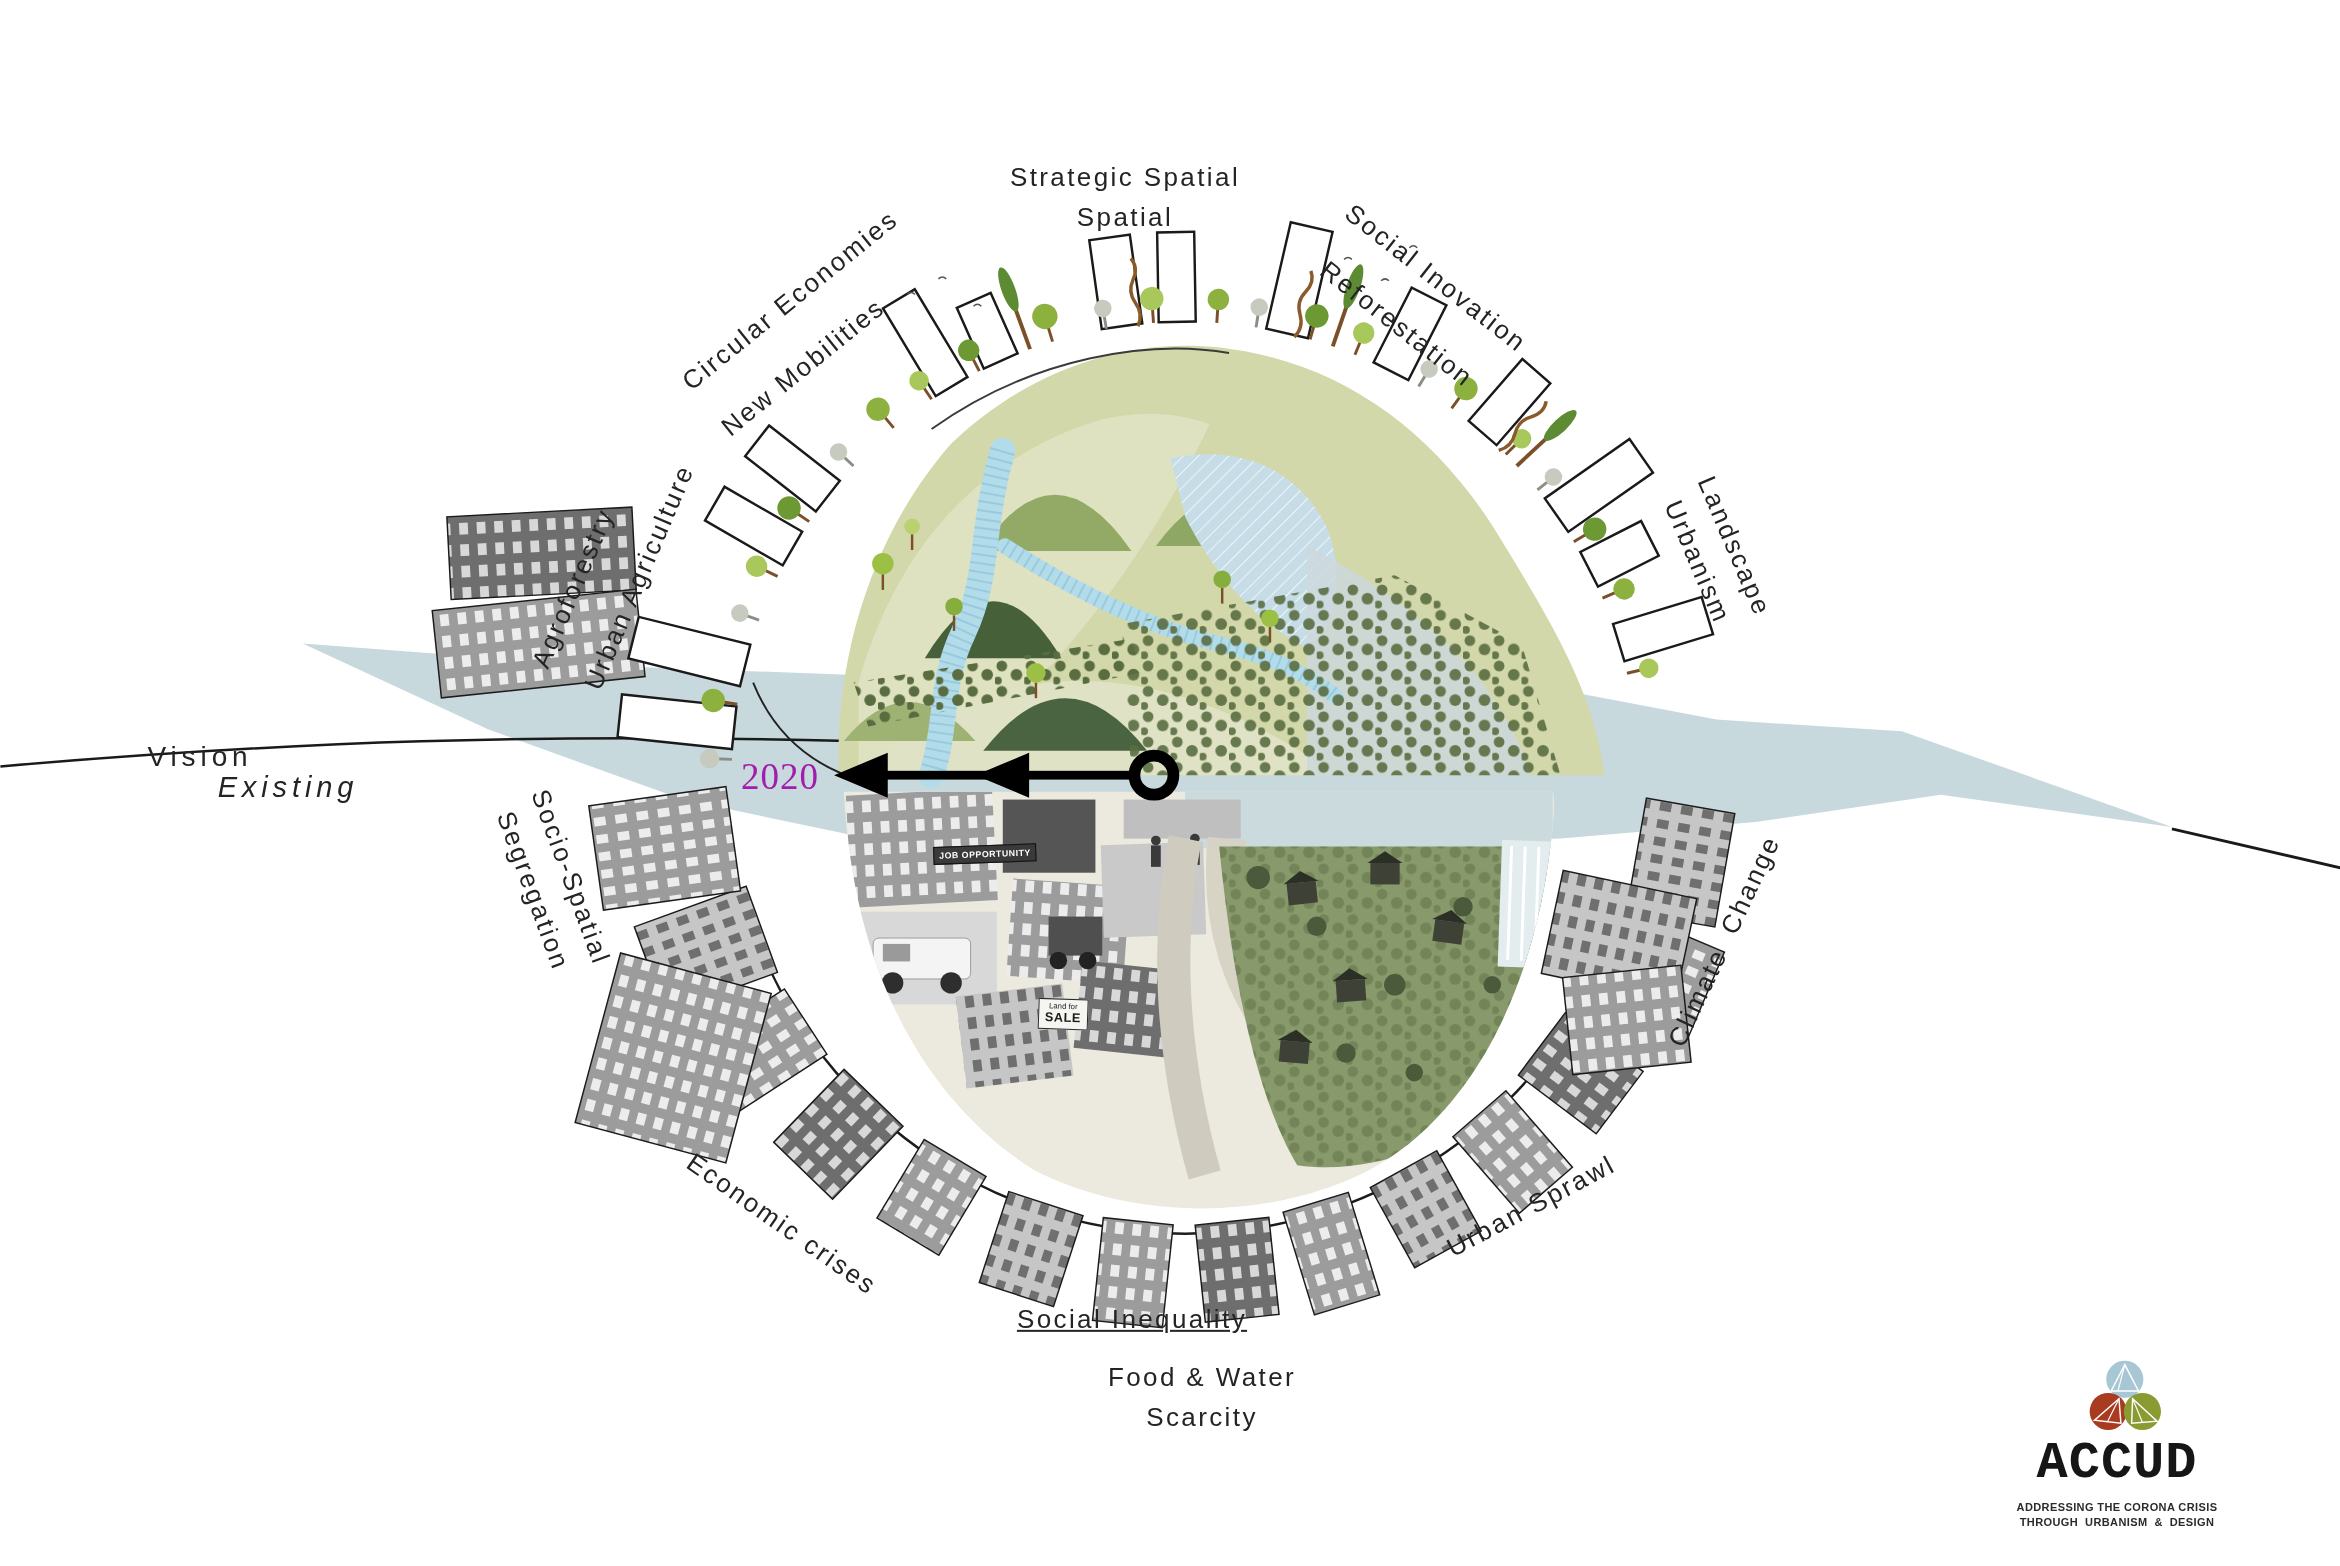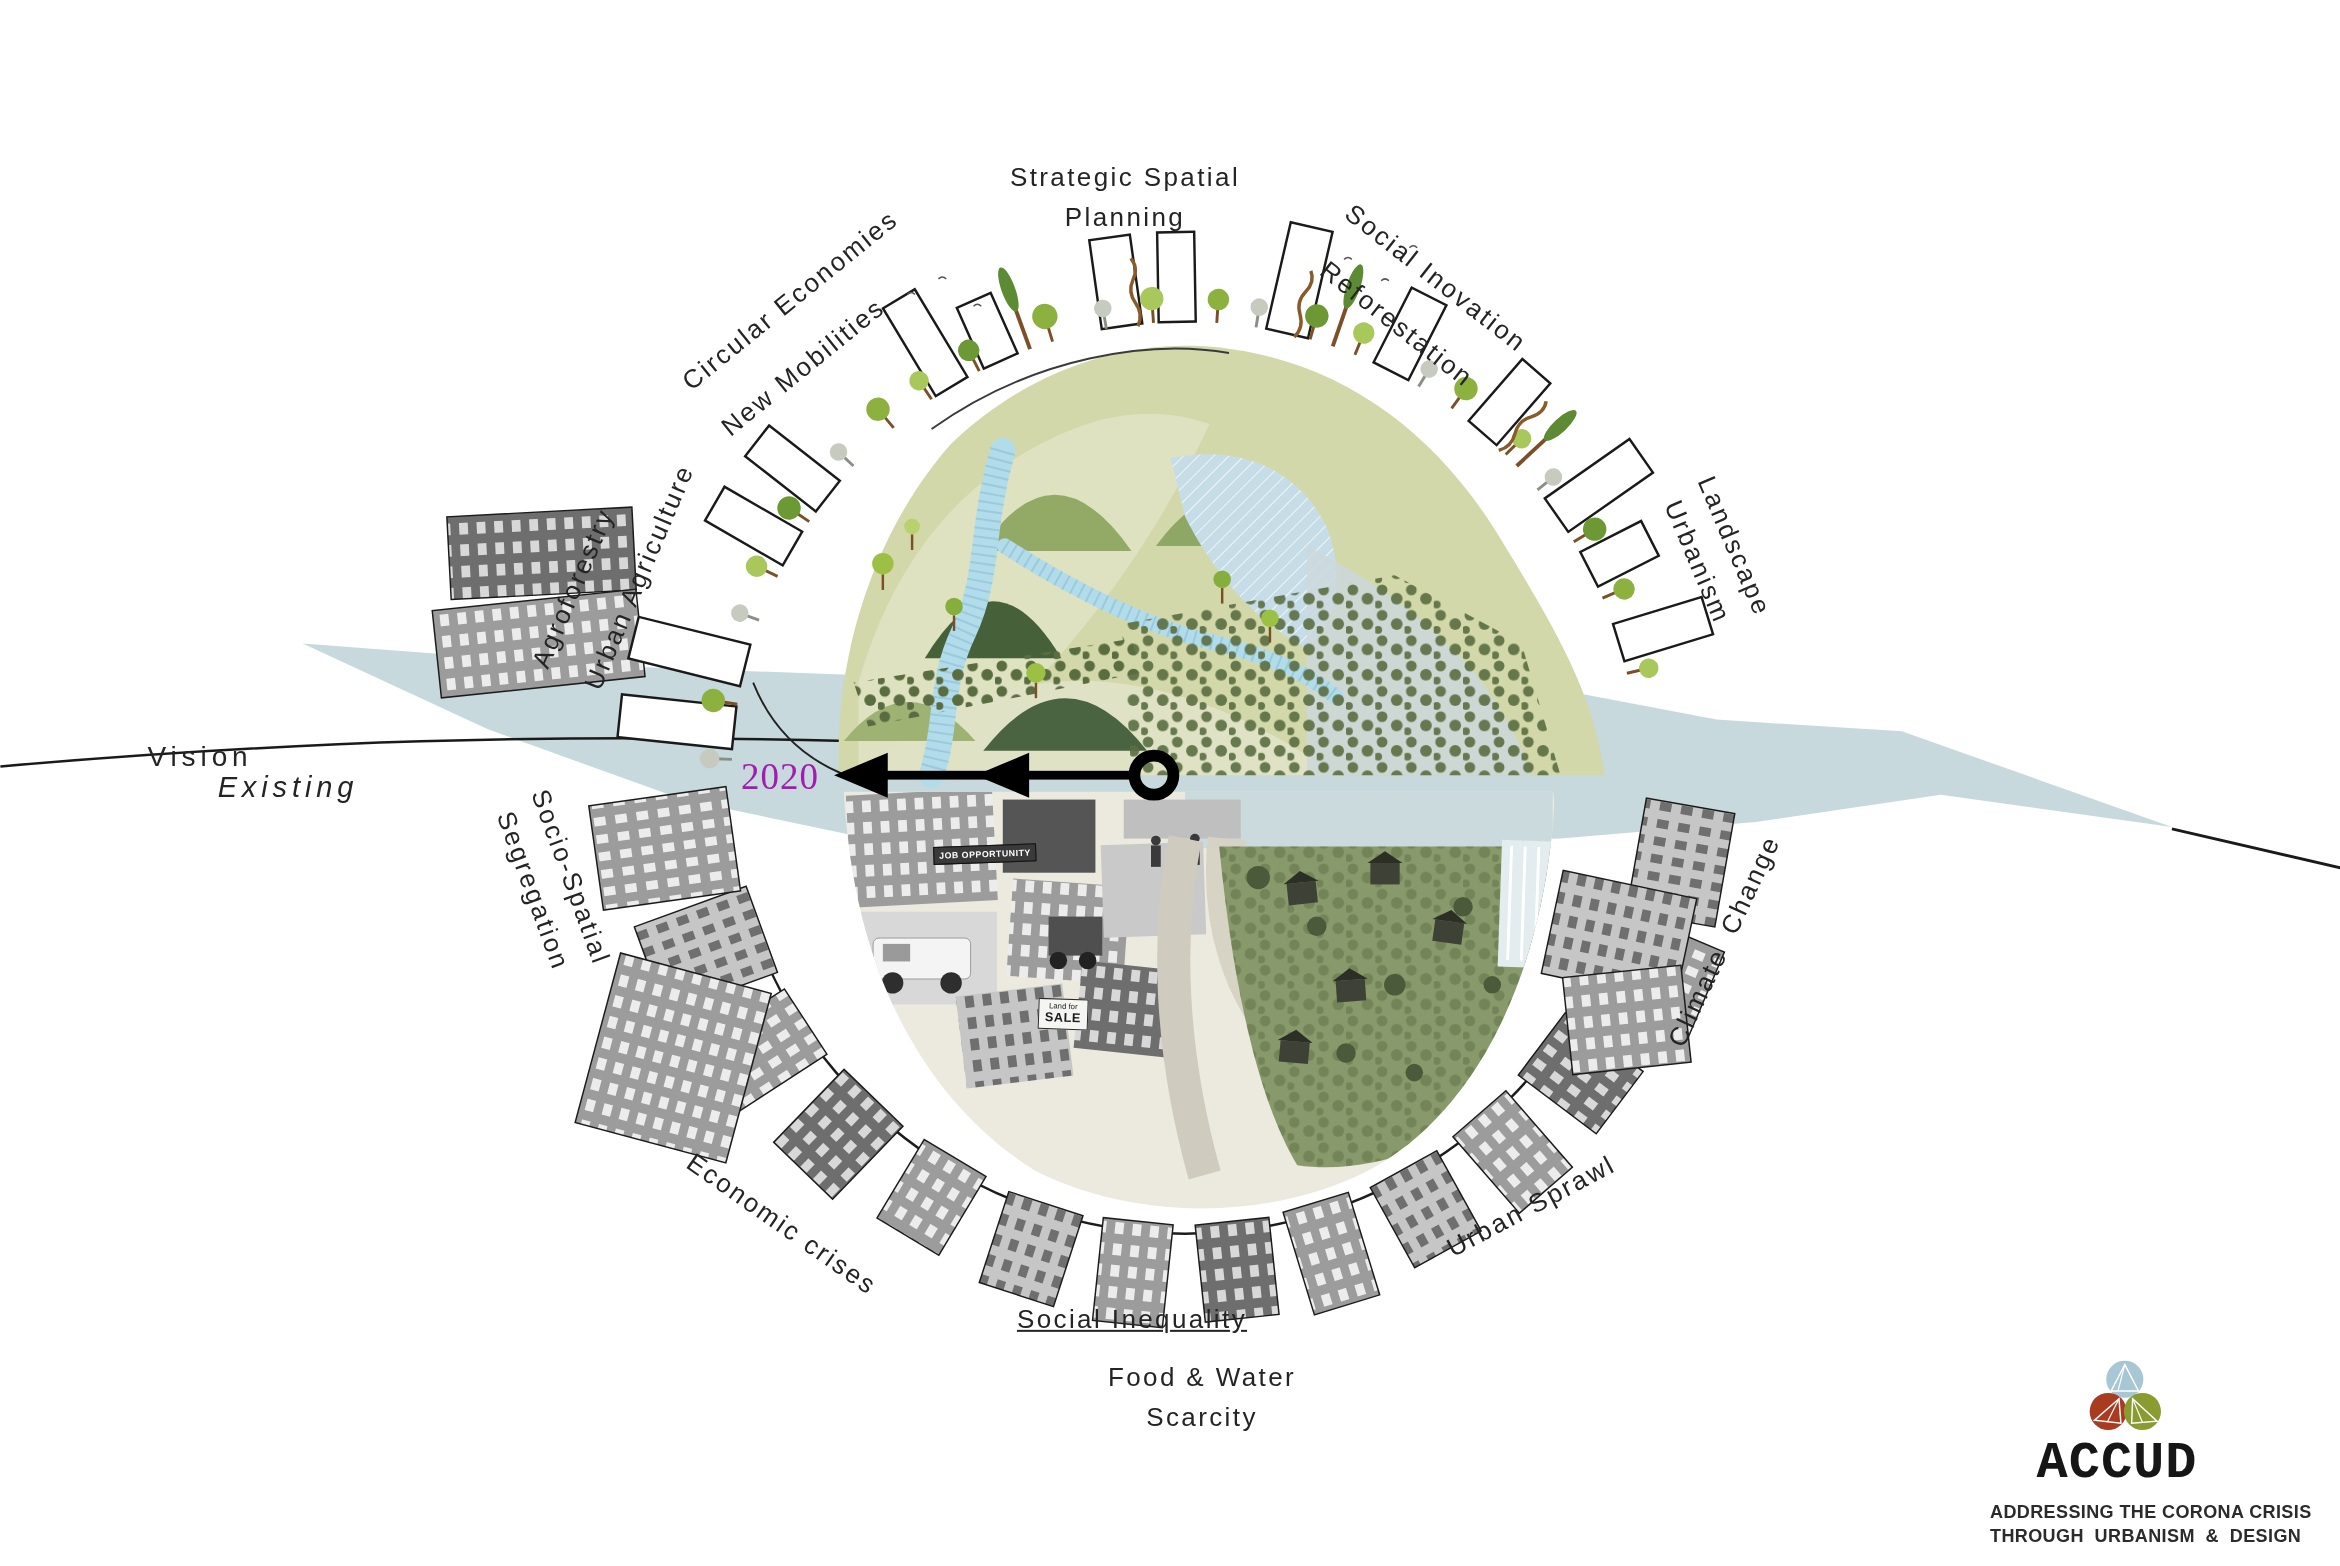--- a/index.html
+++ b/index.html
@@ -33,22 +33,22 @@
             padding:2.9px 4.9px;border:1px solid #111;white-space:nowrap;}
   #sign-sale{left:1063px;top:1014px;transform:translate(-50%,-50%) rotate(2deg);
              background:#f5f5f2;border:1.5px solid #2a2a2a;color:#1c1c1c;text-align:center;
              padding:2px 5.9px;line-height:1.2;}
   #sign-sale .s1{display:block;font-size:7.8px;}
   #sign-sale .s2{display:block;font-size:12.7px;font-weight:bold;letter-spacing:0.5px;}
   #logo{position:absolute;left:1990px;top:1346px;width:254px;height:205px;text-align:center;}
   #logo .mark{position:relative;width:254px;height:88px;}
   #logo .word{font-size:52px;font-weight:bold;letter-spacing:1px;color:#161616;
               font-family:Liberation Mono, monospace;line-height:1.0;margin-top:3.9px;}
-  #logo .tag{font-size:18px;font-weight:bold;color:#2b2b2b;letter-spacing:0.4px;margin-top:9.8px;
-             line-height:1.35;white-space:pre;text-align:right;}
+  #logo .tag{font-size:11px;font-weight:bold;color:#2b2b2b;letter-spacing:0.4px;margin-top:9.8px;
+             line-height:1.35;white-space:pre;}
 </style>
 </head>
 <body>
 
 <div id="page">
 
 <svg width="2341" height="1566" viewBox="0 0 2400 1606">
   <defs>
     <pattern id="winA" patternUnits="userSpaceOnUse" width="18" height="22">
       <rect width="18" height="22" fill="#6e6e6e"></rect>
@@ -428,21 +428,21 @@
   <g fill="#000000">
     <rect x="905" y="790.5" width="257" height="9"></rect>
     <polygon points="855,795 910,772 910,818"></polygon>
     <polygon points="1000,795 1055,772 1055,818"></polygon>
     <circle cx="1183" cy="795" r="20" fill="none" stroke="#000" stroke-width="12"></circle>
   </g>
 </svg>
 
 <div class="lbl" id="lbl-strategic">
   <span>Strategic Spatial</span>
-  <span>Planning</span>
+  <span>Spatial</span>
 </div>
 <div class="lbl" id="lbl-circular">Circular Economies</div>
 <div class="lbl" id="lbl-newmob">New Mobilities</div>
 <div class="lbl" id="lbl-socialinov">Social Inovation</div>
 <div class="lbl" id="lbl-reforest">Reforestation</div>
 <div class="lbl" id="lbl-agro">Agroforestry</div>
 <div class="lbl" id="lbl-urbanag">Urban Agriculture</div>
 <div class="lbl" id="lbl-landscape">
   <span>Landscape</span>
   <span>Urbanism</span>

